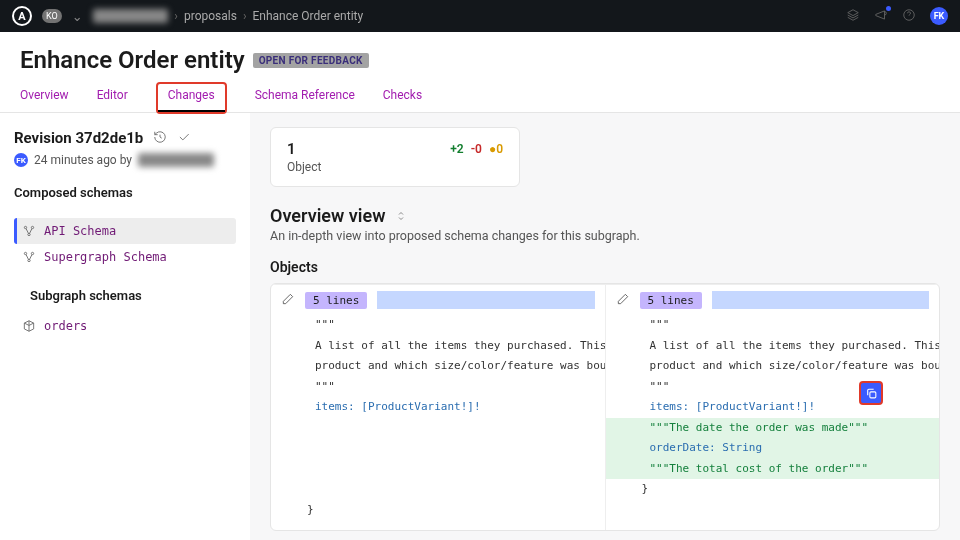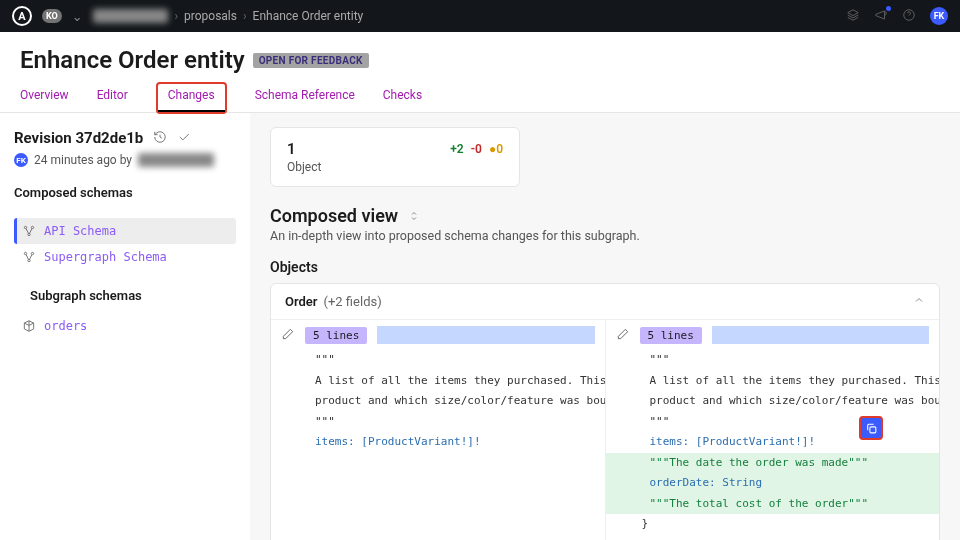--- a/index.html
+++ b/index.html
@@ -1,19 +1,19 @@
 <!DOCTYPE html>
 <html><head>
 <meta charset="utf-8">
 <style>
 *{box-sizing:border-box;margin:0;padding:0}
 body{font-family:-apple-system,BlinkMacSystemFont,"Segoe UI",Roboto,sans-serif;font-size:13px;color:#1b1b1b;background:#fff;width:960px;height:540px;overflow:hidden}
 .topbar{height:32px;background:#13171b;display:flex;align-items:center;padding:0 12px;color:#ccc;gap:10px}
 .logo-a{width:20px;height:20px;border:2px solid #fff;border-radius:50%;display:flex;align-items:center;justify-content:center;color:#fff;font-weight:700;font-size:11px}
-.org-badge{background:#737373;color:#fff;font-size:9px;font-weight:700;padding:2px 4px;border-radius:7px}
+.org-badge{background:#737373;color:#fff;font-size:9px;font-weight:400;padding:2px 4px;border-radius:7px}
 .breadcrumb{display:flex;align-items:center;gap:6px;font-size:12px;color:#aaa}
 .breadcrumb .sep{color:#666}
 .blur{filter:blur(3px);background:#888;color:transparent;border-radius:2px;padding:0 20px}
 .topbar-right{margin-left:auto;display:flex;align-items:center;gap:14px;color:#aaa}
 .avatar{width:18px;height:18px;border-radius:50%;background:#3b5bff;color:#fff;font-size:9px;font-weight:700;display:flex;align-items:center;justify-content:center}
 .dot-badge{position:relative}
 .dot-badge::after{content:"";position:absolute;top:-2px;right:-3px;width:5px;height:5px;background:#3b5bff;border-radius:50%}
 .header{padding:14px 20px 0 20px;border-bottom:1px solid #e5e5e5}
 .title-row{display:flex;align-items:center;gap:8px;margin-bottom:8px}
 .page-title{font-size:24px;font-weight:600}
@@ -24,21 +24,21 @@
 .tab.active::after{content:"";position:absolute;bottom:0;left:0;right:0;height:2px;background:#000}
 .tab.highlight{border:2px solid #e03a2a;border-radius:4px;padding:4px 10px 8px 10px;margin-bottom:-2px}
 .body{display:flex;height:calc(540px - 32px - 74px)}
 .sidebar{width:250px;padding:16px 14px;overflow:auto}
 .revision-row{display:flex;align-items:center;gap:10px;margin-bottom:6px}
 .revision-title{font-size:15px;font-weight:700}
 .icon-sm{width:14px;height:14px;stroke:#666;fill:none;stroke-width:1.5}
 .meta-row{display:flex;align-items:center;gap:6px;font-size:12px;color:#555;margin-bottom:18px}
 .meta-row .avatar{width:14px;height:14px;font-size:8px}
 .section-h{font-size:13px;font-weight:600;margin-bottom:18px}
-.schema-item{display:flex;align-items:center;gap:8px;padding:6px 8px;font-family:Menlo,monospace;font-size:12px;color:#8b5cf6;cursor:pointer;border-radius:3px}
+.schema-item{display:flex;align-items:center;gap:8px;padding:6px 8px;font-family:Menlo,monospace;font-size:12px;color:#701a75;cursor:pointer;border-radius:3px}
 .schema-item.active{background:#ededed;border-left:3px solid #3b5bff;padding-left:5px}
 .sub-h{font-size:13px;font-weight:600;margin:18px 0 10px 16px}
 .main{flex:1;background:#f7f7f8;padding:14px 20px;overflow:auto}
 .summary-card{background:#fff;border:1px solid #e5e5e5;border-radius:6px;padding:12px 16px;width:250px;margin-bottom:18px}
 .summary-top{display:flex;justify-content:space-between;align-items:center;font-size:13px}
 .big-num{font-size:15px;font-weight:600}
 .stats{font-size:12px}
 .stats .plus{color:#127e2e;font-weight:600}
 .stats .minus{color:#c62828;font-weight:600;margin-left:4px}
 .stats .dot{color:#d99a00;font-weight:600;margin-left:4px}
@@ -167,38 +167,29 @@
         <div class="stats">
           <span class="plus">+2</span>
           <span class="minus">-0</span>
           <span class="dot">●0</span>
         </div>
       </div>
       <div class="object-label">Object</div>
     </div>
 
     <div class="dv-title">
-      <span>Composed view</span>
+      <span>Overview view</span>
       <span><svg class="chev" viewBox="0 0 24 24">
             <path d="M8 9l4-4 4 4M8 15l4 4 4-4"></path>
           </svg></span>
     </div>
     <div class="dv-desc">An in-depth view into proposed schema changes for this subgraph.</div>
     <div class="section-label">Objects</div>
 
     <div class="object-card">
-      <div class="object-head">
-        <div class="left">
-          <span class="name">Order</span>
-          <span class="fields">(+2 fields)</span>
-        </div>
-        <span><svg class="chev" viewBox="0 0 24 24">
-              <path d="M6 15l6-6 6 6"></path>
-            </svg></span>
-      </div>
       <div class="diff-wrap">
         <div class="diff-col">
           <div class="col-head">
             <span><svg class="edit-icon" viewBox="0 0 24 24">
                   <path d="M4 20h4L20 8l-4-4L4 16v4z"></path>
                 </svg></span>
             <span class="lines-badge">5 lines</span>
             <div class="lines-bar"></div>
           </div>
           <div class="code">"""</div>

